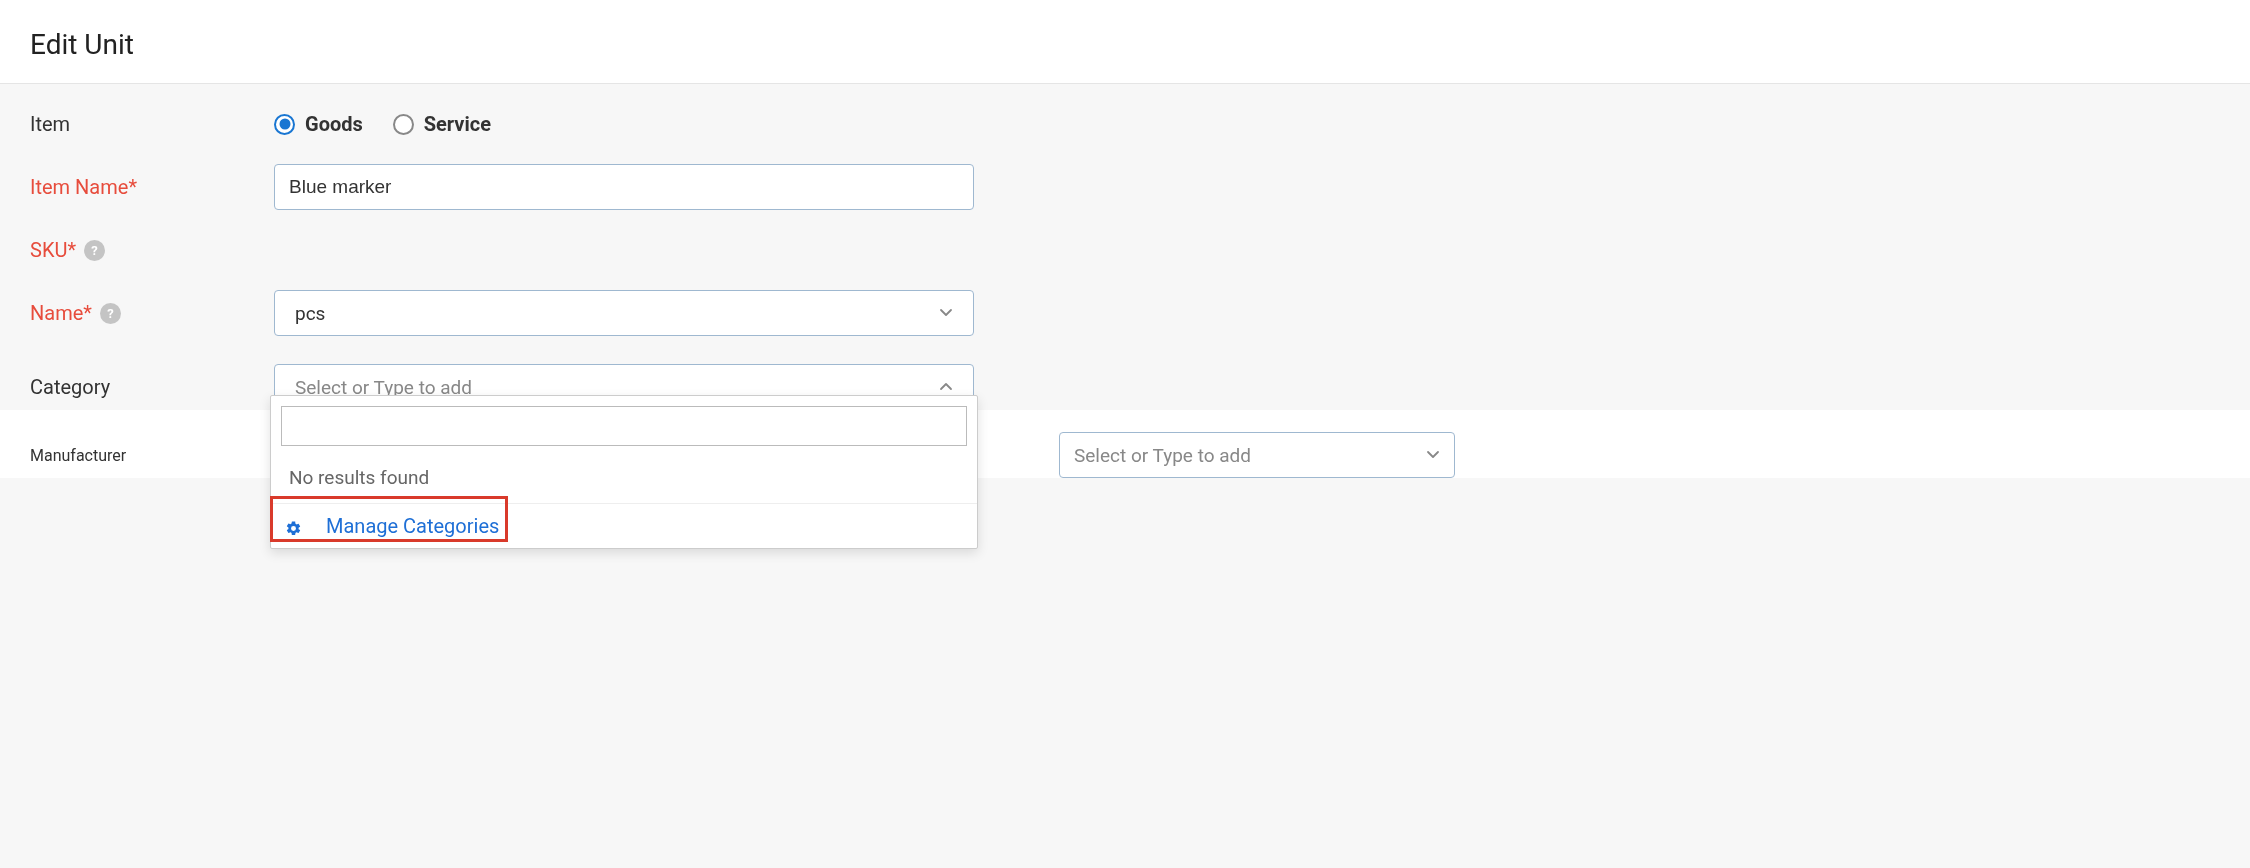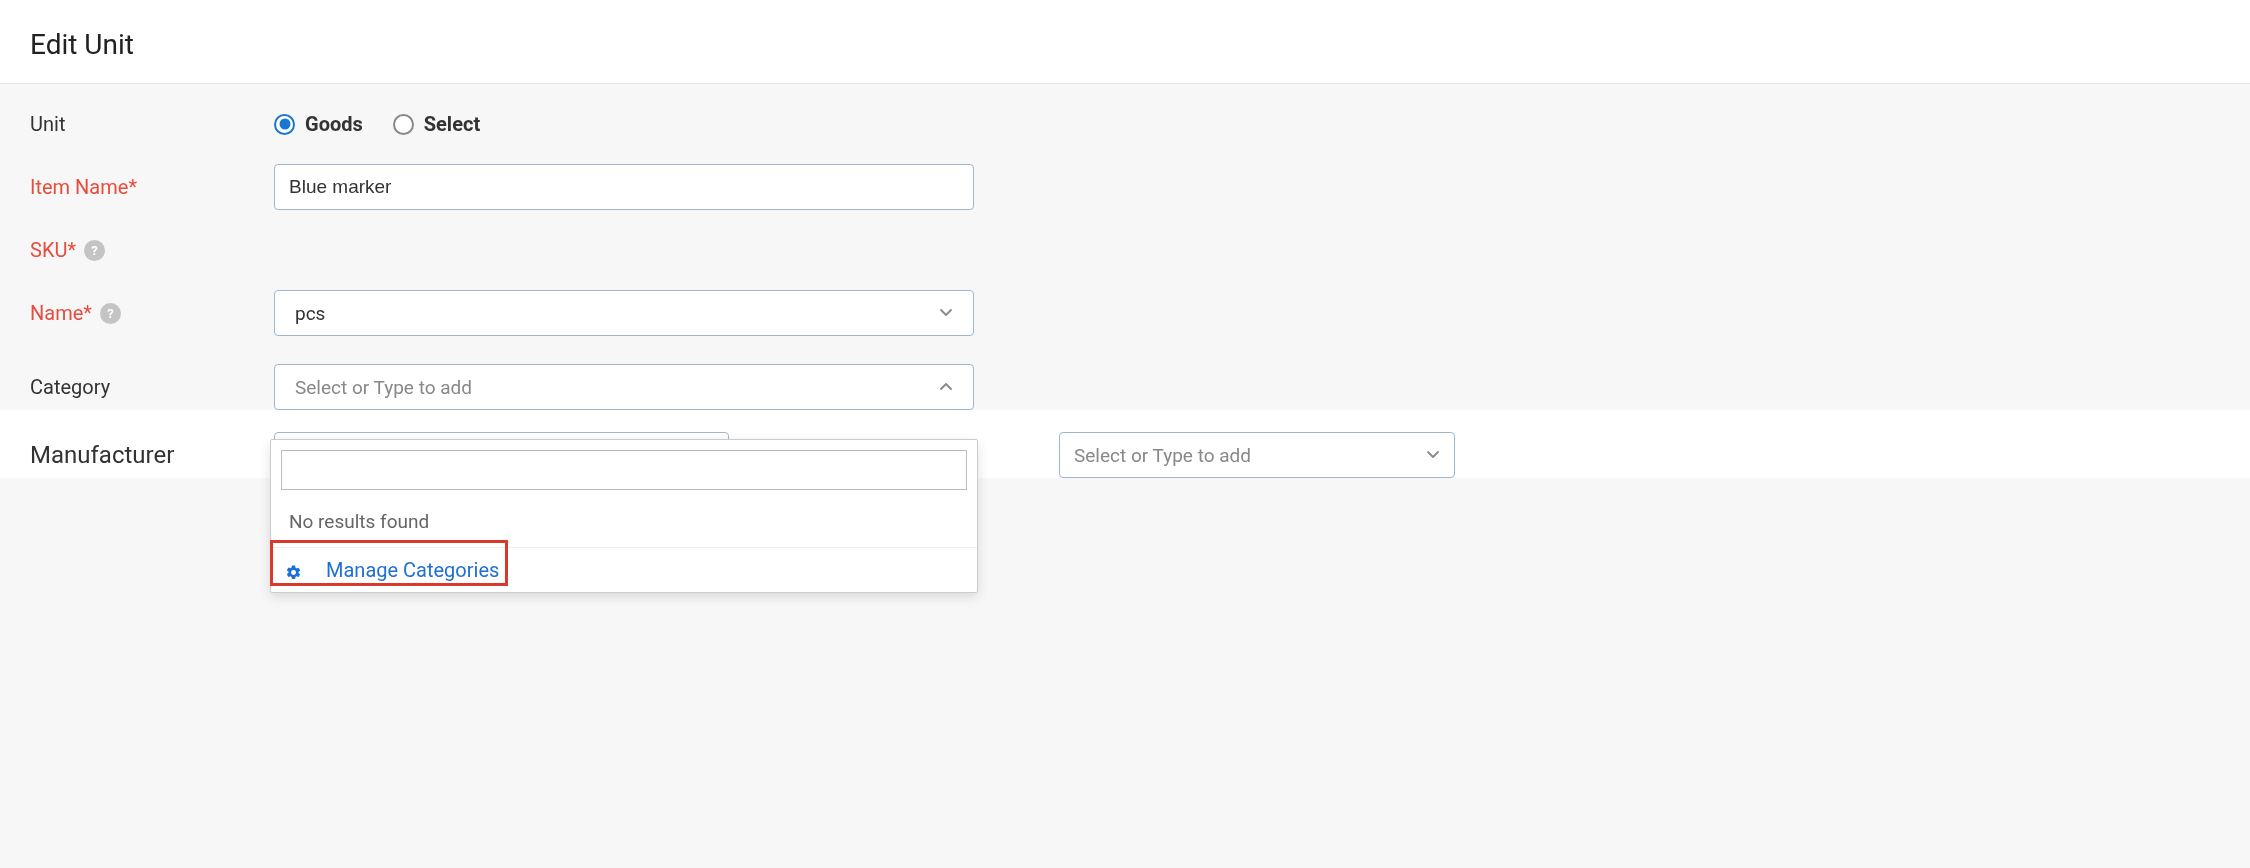--- a/index.html
+++ b/index.html
@@ -133,21 +133,20 @@
     .dropdown-panel {
       position: absolute;
       top: 395px;
       left: 270px;
       width: 708px;
       background: #fff;
       border: 1px solid #ccc;
       border-radius: 2px;
       box-shadow: 0 4px 12px rgba(0,0,0,0.12);
       z-index: 10;
-      margin-top: 44px;
     }
     .dropdown-search {
       padding: 10px;
     }
     .dropdown-search input {
       width: 100%;
       height: 40px;
       border: 1px solid #bbb;
       padding: 0 10px;
       font-size: 18px;
@@ -186,21 +185,21 @@
       padding: 22px 30px 0;
       display: flex;
       align-items: center;
       gap: 0;
     }
     .bottom-group {
       display: flex;
       align-items: center;
     }
     .bottom-label {
-      font-size: 24px;
+      font-size: 16px;
       color: #333;
       width: 244px;
     }
     .bottom-label.brand {
       width: 200px;
     }
     .select-small {
       width: 455px;
       height: 46px;
       border: 1px solid #9fb8d0;
@@ -224,29 +223,29 @@
 </head>
 <body>
 
 <div class="header">
   <h1>Edit Unit</h1>
 </div>
 
 <div class="form-area">
 
   <div class="form-row">
-    <div class="label-col">Unit</div>
+    <div class="label-col">Item</div>
     <div class="input-col radio-group">
       <div class="radio-item">
         <span class="radio-circle checked"></span>
         <span class="radio-label">Goods</span>
       </div>
       <div class="radio-item">
         <span class="radio-circle"></span>
-        <span class="radio-label">Select</span>
+        <span class="radio-label">Service</span>
       </div>
     </div>
   </div>
 
   <div class="form-row">
     <div class="label-col label-required">Item Name*</div>
     <div class="input-col">
       <input class="text-input" type="text" value="Blue marker" style="">
     </div>
   </div>

